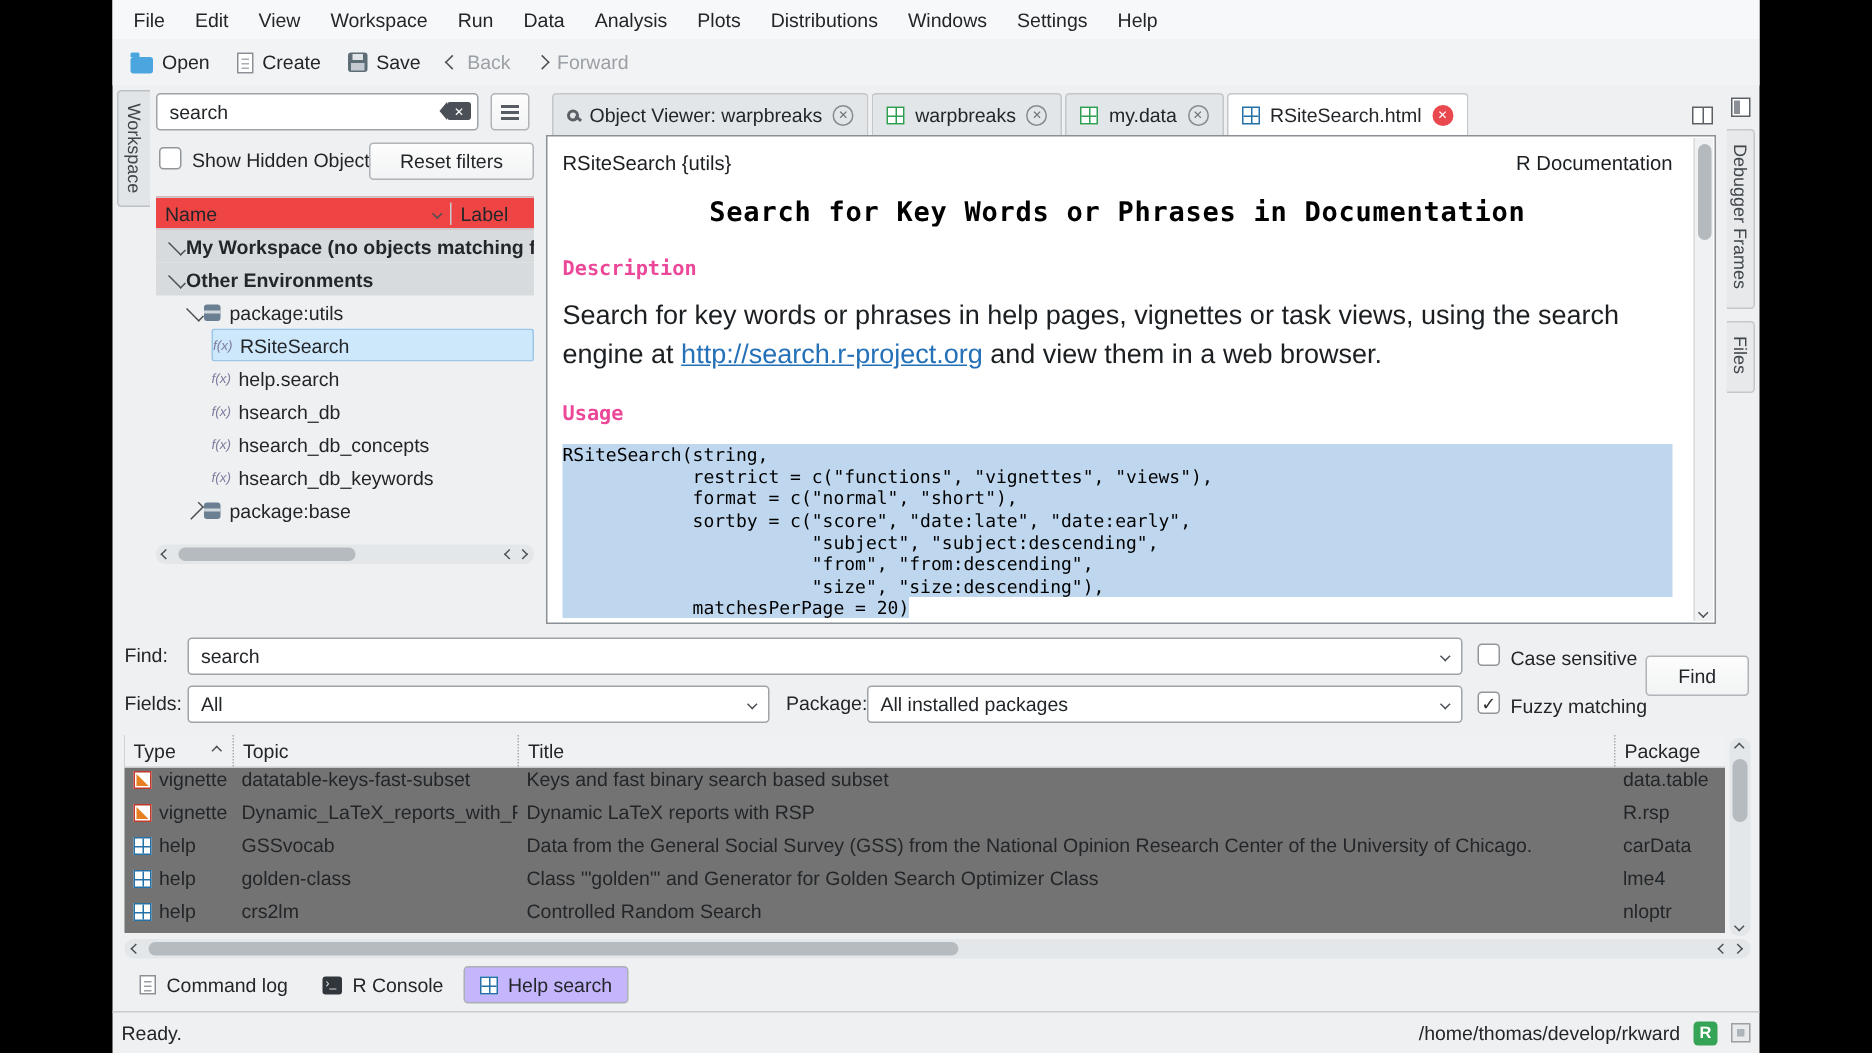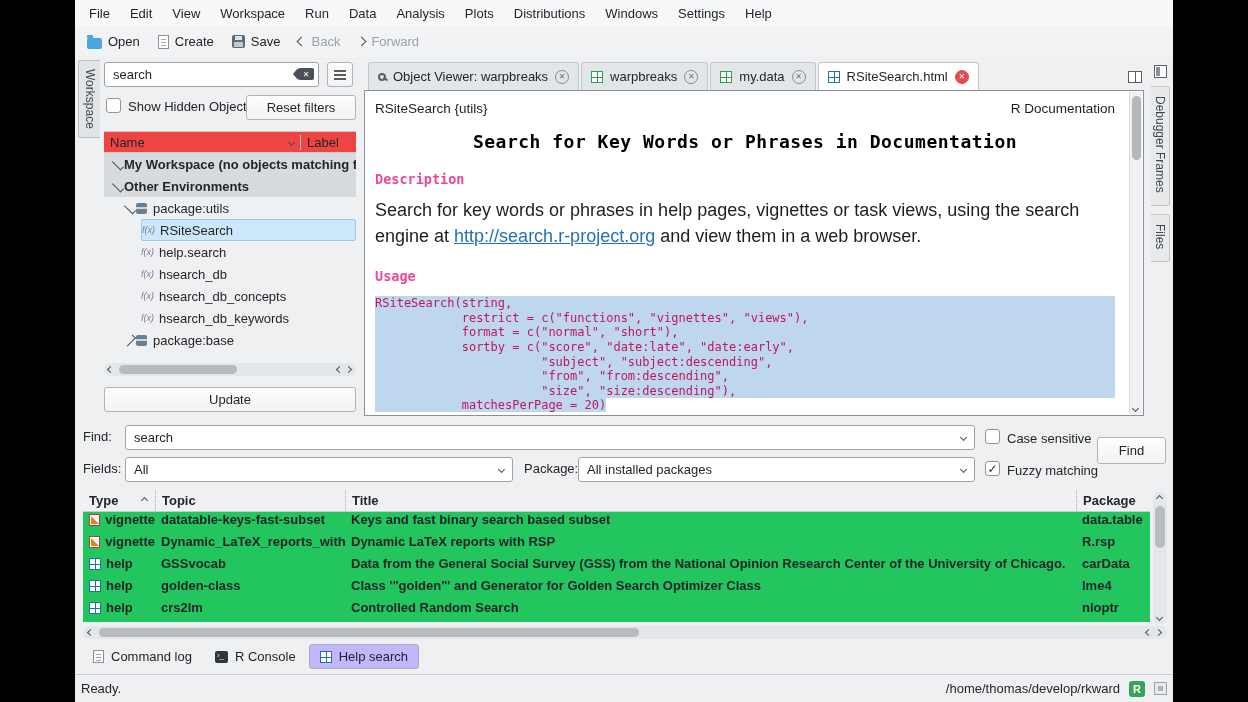--- a/index.html
+++ b/index.html
@@ -118,21 +118,21 @@
   .help-frame { position:absolute; left:1px; top:33px; width:780px; height:326px; background:#fff;
                 border:1px solid #8a9095; overflow:hidden; }
   .help-content { position:absolute; left:0; top:0; right:14px; padding:10px 14px 0 10px; color:#1b1f22; }
   .help-headrow { display:flex; justify-content:space-between; font-size:13.5px; }
   .help-title { margin-top:15px; text-align:center; font-family:"DejaVu Sans Mono", monospace;
                 font-weight:bold; font-size:18px; color:#000000; letter-spacing:0.5px; }
   .help-h2 { margin-top:19px; font-family:"DejaVu Sans Mono", monospace; font-weight:bold;
              font-size:13.5px; color:#ec4899; }
   .help-para { margin:10px 0 0 0; font-size:18px; line-height:1.45; max-width:745px; }
   .help-link { color:#2471b8; text-decoration:underline; }
-  .usage-code { margin-top:12px; font-family:"DejaVu Sans Mono", monospace; font-size:12px; color:#be185d; }
+  .usage-code { margin-top:12px; font-family:"DejaVu Sans Mono", monospace; font-size:12px; color:#000000; }
   .code-sel { background:#bed7ee; }
   .cl { white-space:pre; line-height:14.6px; }
   .cl-hl { background:#bed7ee; }
   .vsb { position:absolute; top:1px; right:1px; bottom:1px; width:13px; background:#f0f1f2;
          border-left:1px solid #d8dadc; }
   .vsb-thumb { position:absolute; left:2px; top:4px; width:9px; height:64px; background:#b4b9bd; border-radius:5px; }
   .vsb-arrow-bottom { position:absolute; bottom:3px; left:3px; }
 
   
   .right-strip { position:absolute; left:1073px; top:57px; width:25px; height:362px;
@@ -143,21 +143,21 @@
   
   .findbar { position:absolute; left:0; top:419px; width:1098px; height:71px; }
   .fb-lbl { position:absolute; font-size:13px; }
   .combo-find    { left:50px;  top:6px;  width:850px; }
   .combo-fields  { left:50px;  top:38px; width:388px; }
   .combo-package { left:503px; top:38px; width:397px; }
   .find-btn { position:absolute; left:1022px; top:18px; width:69px; height:27px; }
 
   
   .results { position:absolute; left:0; top:490px; width:1098px; height:152px; }
-  .rtable { position:absolute; left:8px; top:0; width:1067px; background:#22c55e;font-weight:bold; }
+  .rtable { position:absolute; left:8px; top:0; width:1067px; background:#737373; }
   .rhead { display:flex; height:22px; background:#f0f1f2; border-bottom:1px solid #c8ccd0; align-items:center; }
   .rhead .hc { padding-left:6px; display:flex; align-items:center; height:100%; }
   .hc2,.hc3,.hc4 { border-left:1px dotted #a8acb0; }
   .hc1 { width:72px; } .hc2 { width:190px; } .hc3 { width:731px; } .hc4 { width:74px; }
   .hc1 .cv { margin-left:auto; margin-right:8px; }
   .rrow { display:flex; height:22px; align-items:flex-start; }
   .rc { padding-left:6px; white-space:nowrap; overflow:hidden; }
   .rc1 { width:72px; display:flex; align-items:center; gap:5px; }
   .rc2 { width:190px; } .rc3 { width:731px; } .rc4 { width:74px; }
   .res-vsb { position:absolute; left:1078px; top:2px; width:14px; height:132px; background:#e4e7e9; border-radius:6px; }
@@ -302,21 +302,20 @@
         <span>package:base</span>
       </div>
     </div>
 
     <div class="hscroll-panel">
       <span class="cv cv-left sm" style="margin-left:4px"></span>
       <span class="hs-thumb" style="width:118px; margin-left:6px"></span>
       <span class="cv cv-left sm" style="margin-left:auto"></span>
       <span class="cv cv-right sm" style="margin:0 5px 0 4px"></span>
     </div>
-    <div class="update-btn pushbtn">Update</div>
   </div>
 
   <div class="doc-area">
     <div class="dtabbar">
       <div class="dtab">
         <span class="icon-magnifier"></span>
         <span>Object Viewer: warpbreaks</span>
         <span class="tab-close"></span>
       </div>
       <div class="dtab">

